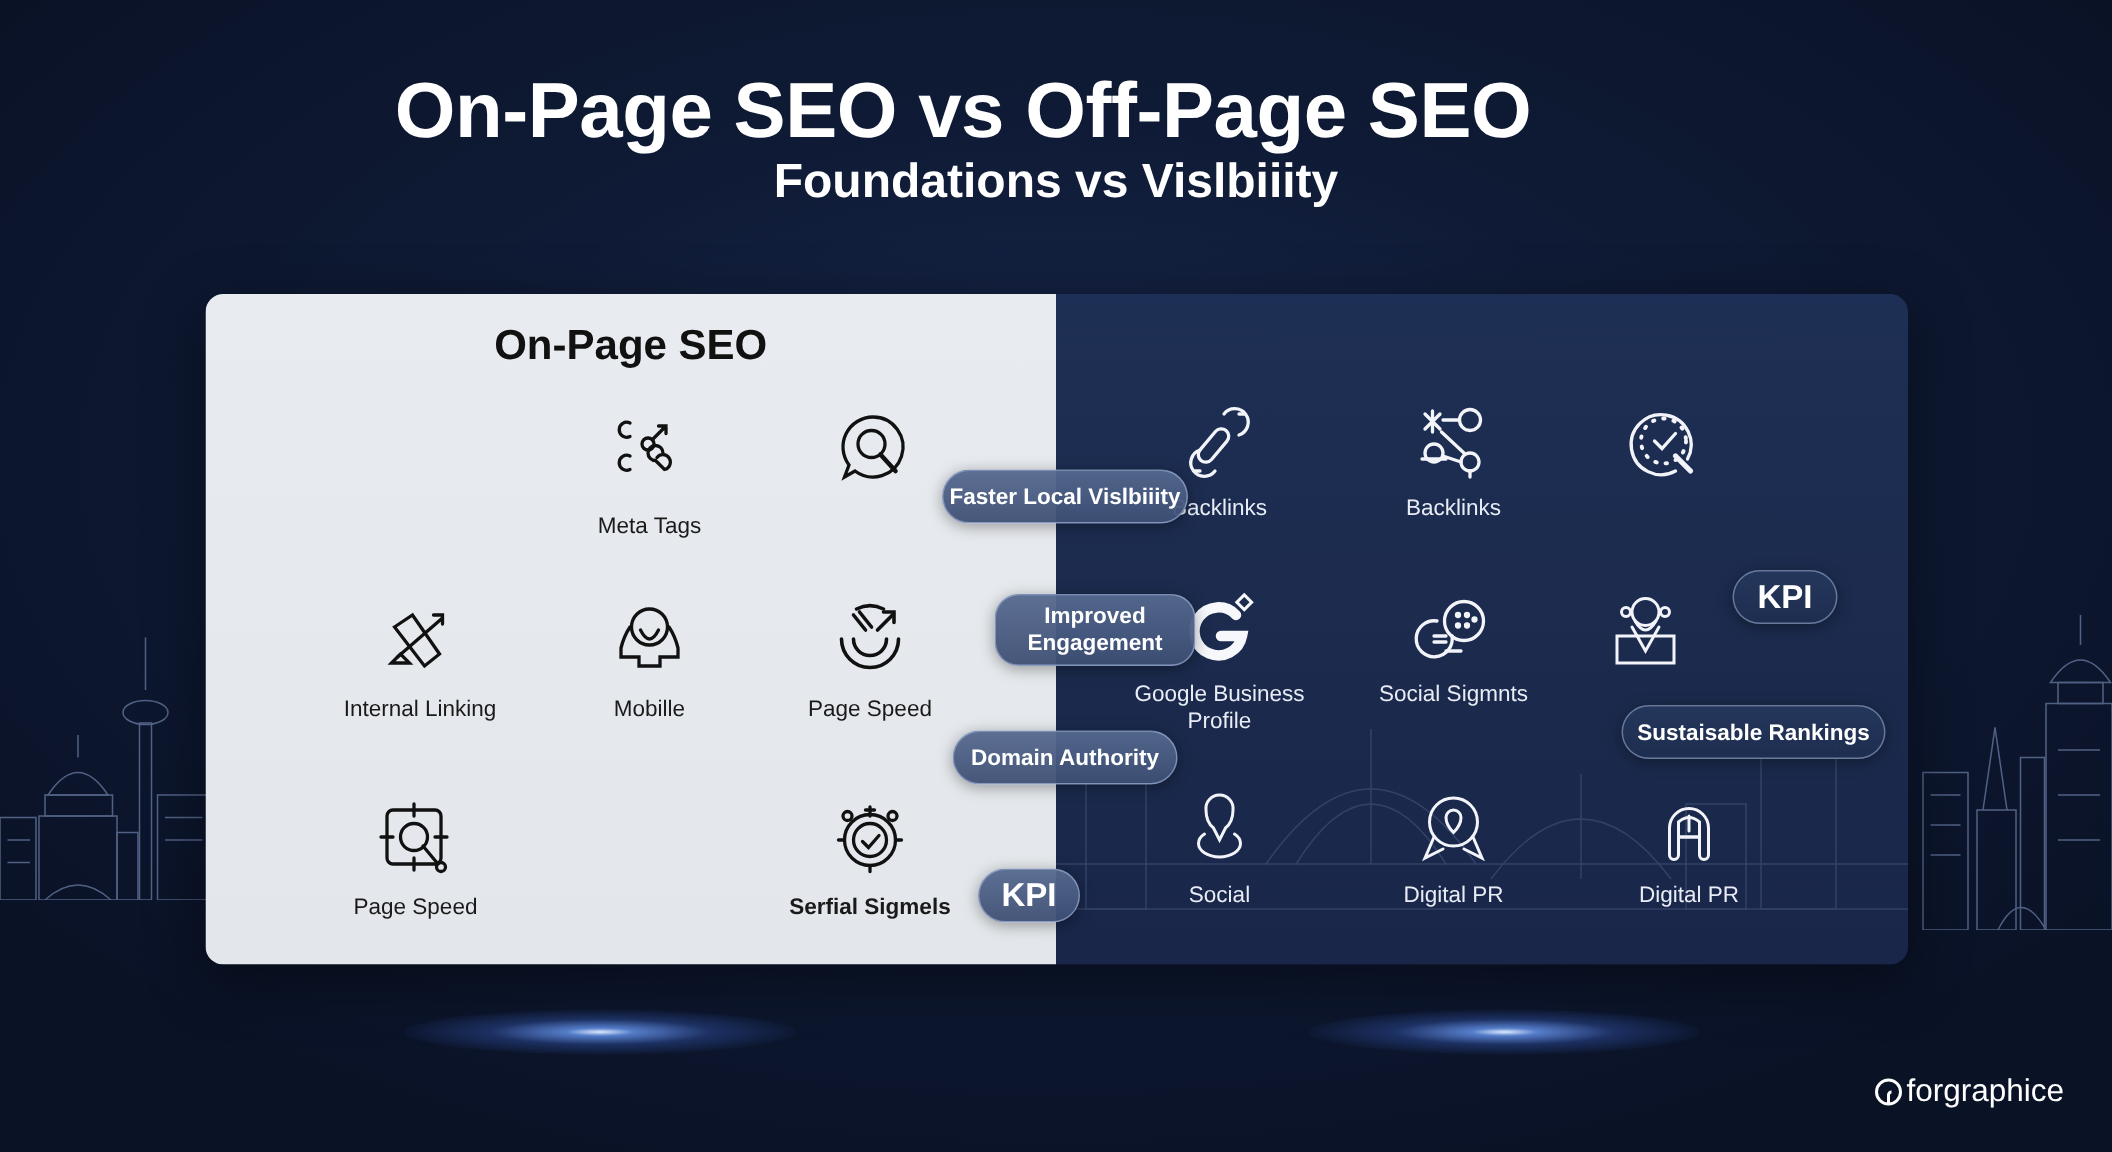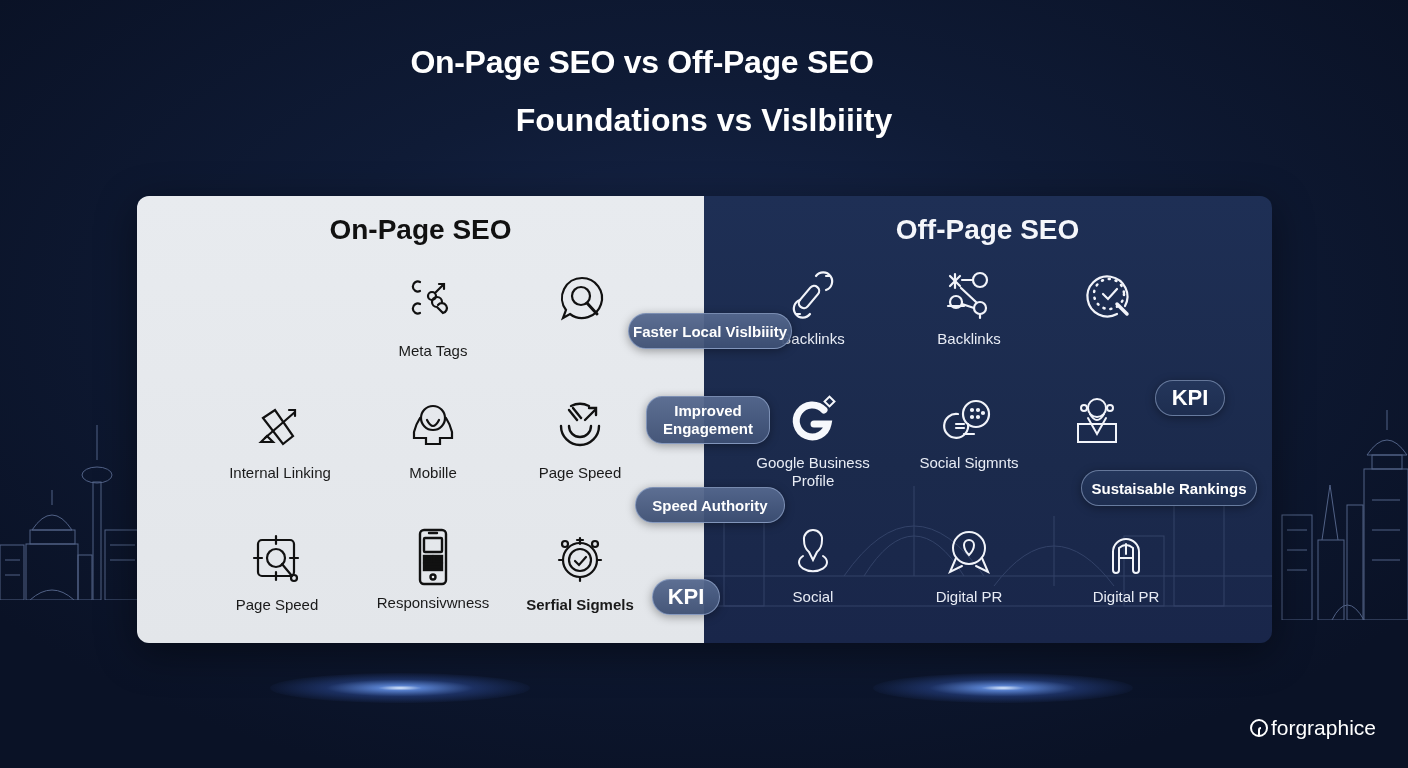--- a/index.html
+++ b/index.html
@@ -5,21 +5,21 @@
   * { box-sizing: border-box; margin: 0; padding: 0; }
   html, body { width: 1408px; height: 768px; overflow: hidden; }
   body {
     position: relative;
     font-family: "Liberation Sans", sans-serif;
     background: radial-gradient(ellipse 900px 500px at 50% 40%, #17264a 0%, #0f1b36 45%, #0a1226 100%);
     color: #fff;
   }
   .title {
     position: absolute; left: 0; top: 44px; width: 1284px;
-    text-align: center; font-size: 32px; font-weight: 700; letter-spacing: -0.3px;
+    text-align: center; font-size: 52px; font-weight: 700; letter-spacing: -0.3px;
   }
   .subtitle {
     position: absolute; left: 0; top: 102px; width: 1408px;
     text-align: center; font-size: 32px; font-weight: 700;
   }
   
   .skyline { position: absolute; opacity: 0.55; }
   .skyline svg { display: block; }
   
   .panel {
@@ -184,32 +184,20 @@
           <circle cx="26" cy="26" r="9"></circle>
           <line x1="32" y1="32" x2="42" y2="44"></line>
           <line x1="26" y1="4" x2="26" y2="12"></line>
           <line x1="4" y1="26" x2="12" y2="26"></line>
           <line x1="40" y1="26" x2="48" y2="26"></line>
           <line x1="26" y1="40" x2="26" y2="48"></line>
           <circle cx="44" cy="46" r="3"></circle>
       </svg>
       <span class="lbl" style="margin-top:10px;">Page Speed</span>
     </div>
-    <div class="item" style="left:221px; top:332px;">
-      <svg class="ic" style="height:60px;" viewBox="0 0 54 60" fill="none" stroke="#111" stroke-width="2.4" stroke-linecap="round">
-        <rect x="14" y="2" width="26" height="54" rx="4"></rect>
-          <rect x="18" y="10" width="18" height="14" rx="1"></rect>
-          <rect x="18" y="28" width="8" height="6" fill="#111"></rect>
-          <rect x="28" y="28" width="8" height="6" fill="#111"></rect>
-          <rect x="18" y="36" width="18" height="6" fill="#111"></rect>
-          <circle cx="27" cy="49" r="2.5"></circle>
-          <line x1="23" y1="5" x2="31" y2="5"></line>
-      </svg>
-      <span class="lbl" style="margin-top:6px;">Responsivwness</span>
-    </div>
     <div class="item" style="left:368px; top:336px;">
       <svg class="ic" viewBox="0 0 54 54" fill="none" stroke="#111" stroke-width="2.2" stroke-linecap="round">
         <circle cx="27" cy="28" r="17"></circle>
           <circle cx="27" cy="28" r="11"></circle>
           <path d="M22 29 l4 4 l7 -8"></path>
           <line x1="27" y1="6" x2="27" y2="12"></line>
           <line x1="24" y1="8" x2="30" y2="8"></line>
           <circle cx="12" cy="12" r="3"></circle>
           <circle cx="42" cy="12" r="3"></circle>
           <line x1="6" y1="28" x2="10" y2="28"></line>
@@ -226,21 +214,20 @@
         <path d="M160 120 Q210 40 260 120"></path>
         <line x1="210" y1="30" x2="210" y2="120"></line>
       <path d="M290 130 Q350 50 410 130"></path>
         <line x1="350" y1="60" x2="350" y2="130"></line>
       <line x1="0" y1="120" x2="568" y2="120"></line>
         <line x1="0" y1="150" x2="568" y2="150"></line>
       <rect x="20" y="60" width="40" height="90"></rect>
         <rect x="470" y="40" width="50" height="110"></rect>
         <rect x="420" y="80" width="40" height="70"></rect>
     </svg>
-    <div class="section-title">Off-Page SEO</div>
 
     <div class="item" style="left:34px; top:72px;">
       <svg class="ic" viewBox="0 0 54 54" fill="none" stroke="#f2f4fa" stroke-width="2.2" stroke-linecap="round">
         <path d="M30 8 a9 9 0 1 1 10 14"></path>
           <path d="M24 46 a9 9 0 1 1 -10 -14"></path>
           <rect x="18" y="16" width="10" height="26" rx="5" transform="rotate(40 23 29)"></rect>
           <line x1="40" y1="8" x2="44" y2="8"></line>
           <line x1="10" y1="46" x2="14" y2="46"></line>
       </svg>
       <span class="lbl" style="margin-top:8px;">Backlinks</span>
@@ -326,22 +313,22 @@
         <path d="M14 44 v-18 a13 13 0 0 1 26 0 v18 a3 3 0 0 1 -6 0 v-12 h-14 v12 a3 3 0 0 1 -6 0 z"></path>
           <path d="M20 22 q7 -6 14 0 v10 h-14 z"></path>
           <line x1="27" y1="18" x2="27" y2="28"></line>
       </svg>
       <span class="lbl" style="margin-top:8px;">Digital PR</span>
     </div>
   </div>
 </div>
 
 <div class="pill" style="left:628px; top:313px; width:164px;text-align:right;">Faster Local Vislbiiity</div>
-<div class="pill two" style="left:646px; top:396px; width:124px;">Improved Engagement</div>
-<div class="pill" style="left:635px; top:487px; width:150px;">Speed Authority</div>
+<div class="pill two" style="left:663px; top:396px; width:134px;">Improved Engagement</div>
+<div class="pill" style="left:635px; top:487px; width:150px;">Domain Authority</div>
 <div class="pill kpi" style="left:652px; top:579px; width:68px; height:36px;">KPI</div>
 <div class="pill dark kpi" style="left:1155px; top:380px; width:70px; height:36px;">KPI</div>
 <div class="pill dark" style="left:1081px; top:470px; width:176px;">Sustaisable Rankings</div>
 
 <div class="glow" style="left:270px; top:673px;"></div>
 <div class="glow" style="left:873px; top:673px;"></div>
 
 <div class="brand">
   <svg width="20" height="20" viewBox="0 0 20 20" fill="none" stroke="#fff" stroke-width="2">
     <circle cx="10" cy="10" r="8"></circle>

